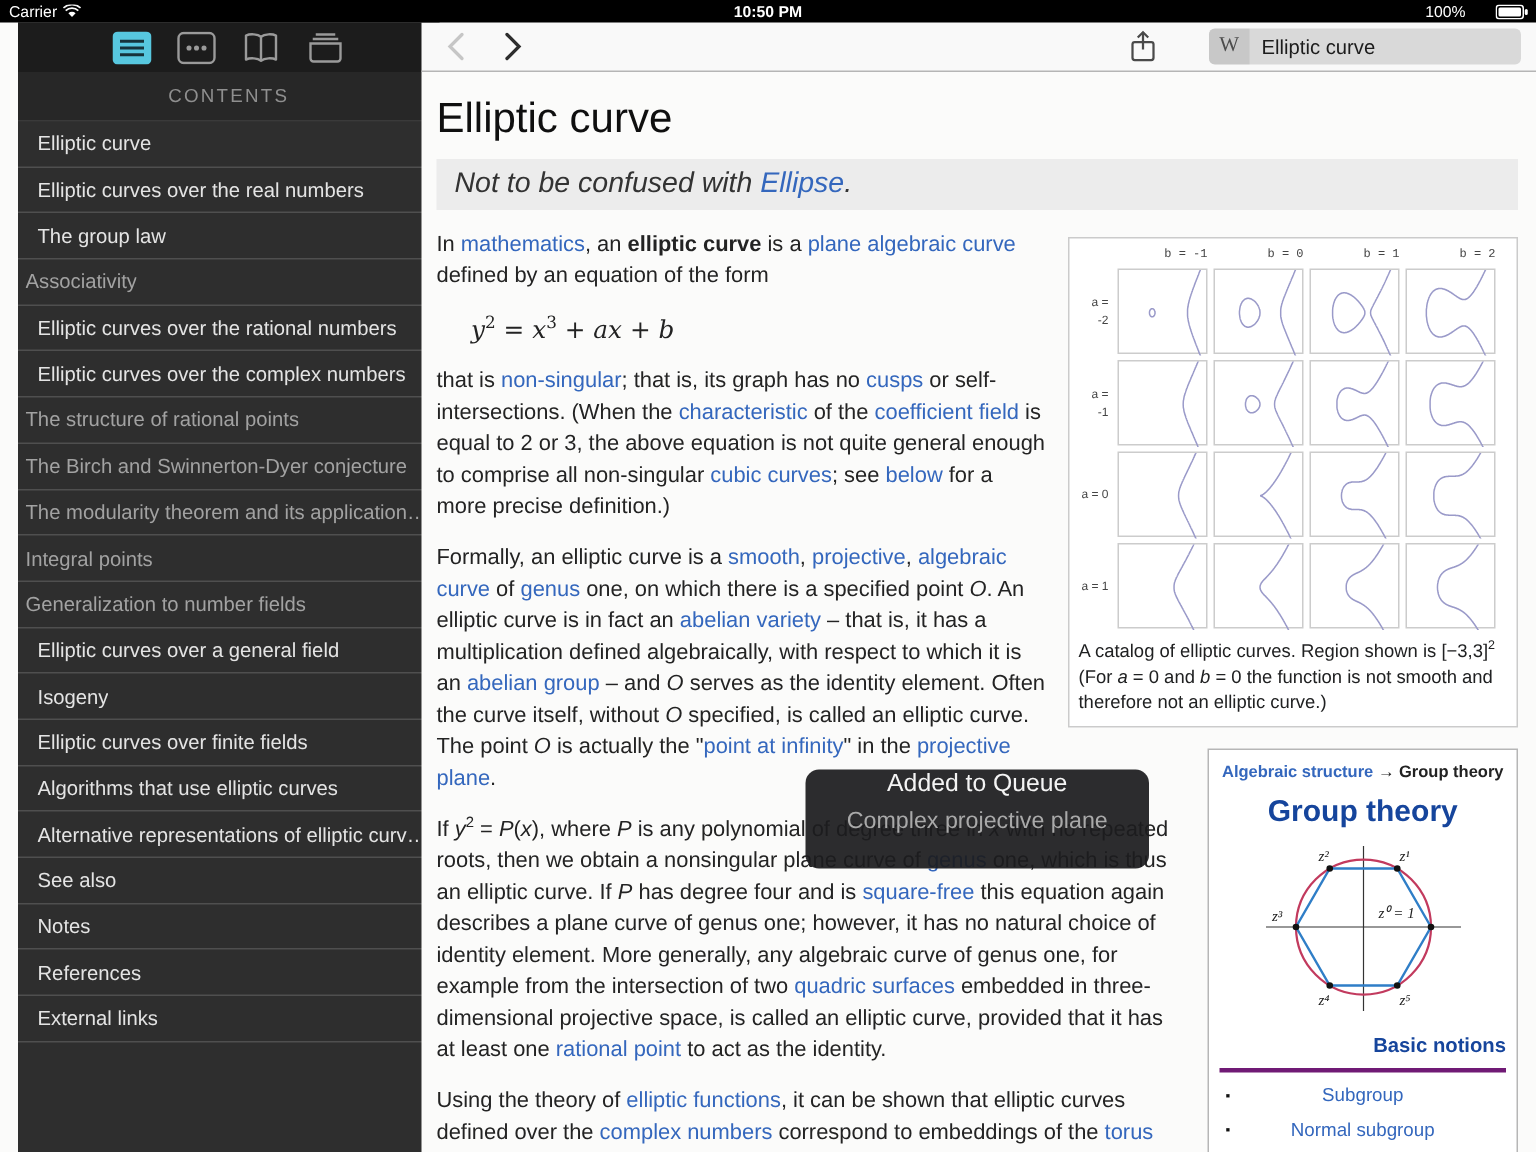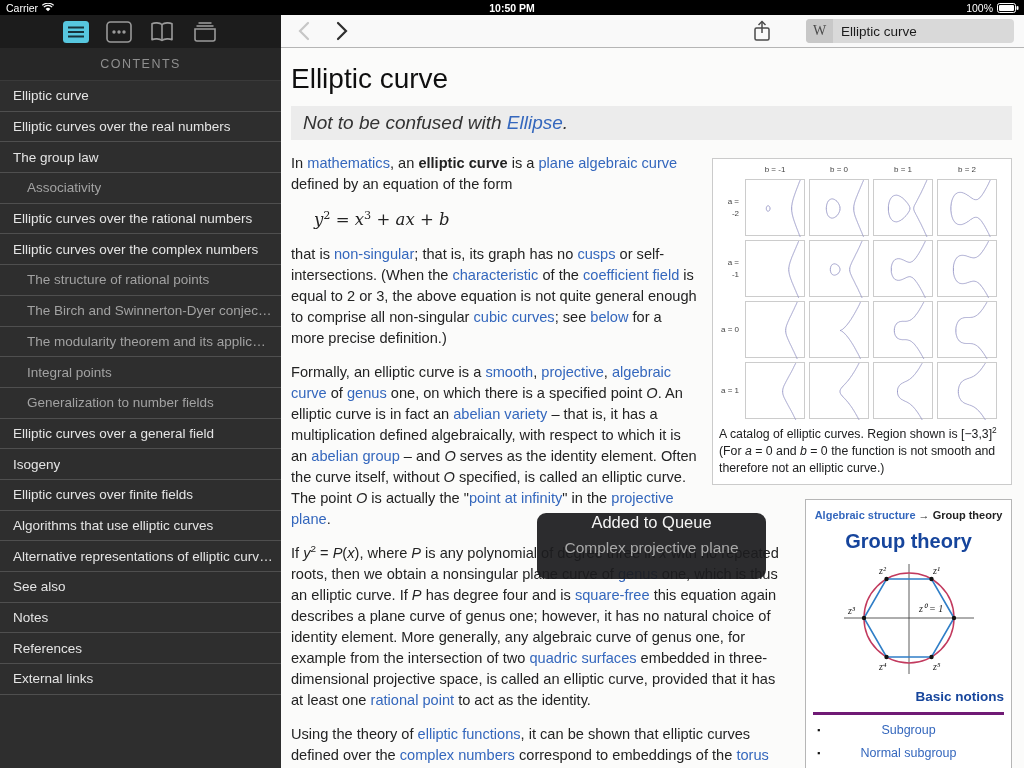--- a/index.html
+++ b/index.html
@@ -8,34 +8,34 @@
     width:1024px; height:768px; overflow:hidden; position:relative;
     font-family:"Liberation Sans", sans-serif; background:#fbfbfa; color:#222;
   }
   
   .statusbar {
     position:absolute; left:0; top:0; width:1024px; height:15px; background:#000;
     color:#fff; font-size:10.5px; display:flex; align-items:center; z-index:50;
   }
   .sb-left { position:absolute; left:6px; display:flex; align-items:center; gap:4px; }
   .sb-center { width:100%; text-align:center; font-weight:bold; }
-  .sb-right { position:absolute; right:5px; display:flex; align-items:center; gap:4px; }
-  
-  .sidebar { position:absolute; left:0; top:15px; width:281px; height:753px; background:#2e2e2e; }
+  .sb-right { position:absolute; right:5px; display:flex; align-items:center; gap:20px; }
+  
+  .sidebar { position:absolute; left:12px; top:15px; width:281px; height:753px; background:#2e2e2e; }
   .side-toolbar { height:33px; background:#1c1c1c; display:flex; align-items:center; justify-content:center; gap:17px; }
   .tool-btn { width:26px; height:22px; display:flex; align-items:center; justify-content:center; cursor:pointer; }
   .toc-header { height:33px; background:#272727; color:#8f8f8f; font-size:12.5px; letter-spacing:1.5px;
     display:flex; align-items:center; justify-content:center; border-bottom:1px solid #3a3a3a; }
   .toc-list { list-style:none; margin:0; padding:0; }
   .toc-list li {
     height:30.7px; display:flex; align-items:center; padding-left:13px; padding-right:8px;
     color:#e4e4e4; font-size:13.5px; border-bottom:1px solid rgba(255,255,255,0.16);
     white-space:nowrap; overflow:hidden; text-overflow:ellipsis; cursor:pointer;
   }
-  .toc-list li.sub { padding-left:27px; color:#a2a2a2; }
+  .toc-list li.sub { padding-left:5px; color:#a2a2a2; }
   .toc-list li span{ overflow:hidden; text-overflow:ellipsis; white-space:nowrap; }
   
   .navbar {
     position:absolute; left:281px; top:15px; width:743px; height:33px; background:#f9f9f9;
     border-bottom:1px solid #b5b5b5; display:flex; align-items:center;
   }
   .nav-chevron { width:30px; height:26px; margin-left:8px; display:flex; align-items:center; justify-content:center; cursor:pointer; }
   .share-btn { position:absolute; right:248px; width:28px; height:26px; display:flex; align-items:center; justify-content:center; cursor:pointer; }
   .searchbox {
     position:absolute; right:10px; width:208px; height:24px; background:#d9d9d9;
@@ -62,21 +62,21 @@
   .equation { margin:1px 0 12px 23px; font-family:"DejaVu Serif", serif; font-size:16.5px; }
   a.lnk { color:#3467bd; text-decoration:none; cursor:pointer; }
   .b { font-weight:bold; } .i { font-style:italic; } .u { text-decoration:underline; }
   sup.s { font-size:68%; line-height:0; }
   
   .catalog {
     float:right; width:300px; margin:5px 0 10px 15px; background:#fff;
     border:1px solid #cbcbcb; padding:6px 6px 7px 6px;
   }
   .grid { display:grid; grid-template-columns:22px repeat(4,60px); column-gap:4px; row-gap:4px; align-items:center; }
-  .collab { font-size:8px; color:#444; text-align:center; height:10px; line-height:10px; }
+  .collab { font-size:8px; color:#444; text-align:right; height:10px; line-height:10px;font-family:Liberation Mono, monospace; }
   .rowlab { font-size:8px; color:#444; text-align:right; padding-right:2px; }
   .cell { border:1px solid #ccc; background:#fff; width:60px; height:57px; }
   .cell svg { display:block; }
   .fig-caption { font-size:12.3px; color:#202122; line-height:1.38; margin-top:7px; }
   
   .groupbox {
     float:right; clear:right; width:207px; margin:4px 0 10px 15px; background:#fff;
     border:1px solid #b6b6b6; padding:8px 7px 10px 7px; text-align:center; font-size:12.5px;
   }
   .gb-breadcrumb { font-size:11px; font-weight:bold; color:#222; }

